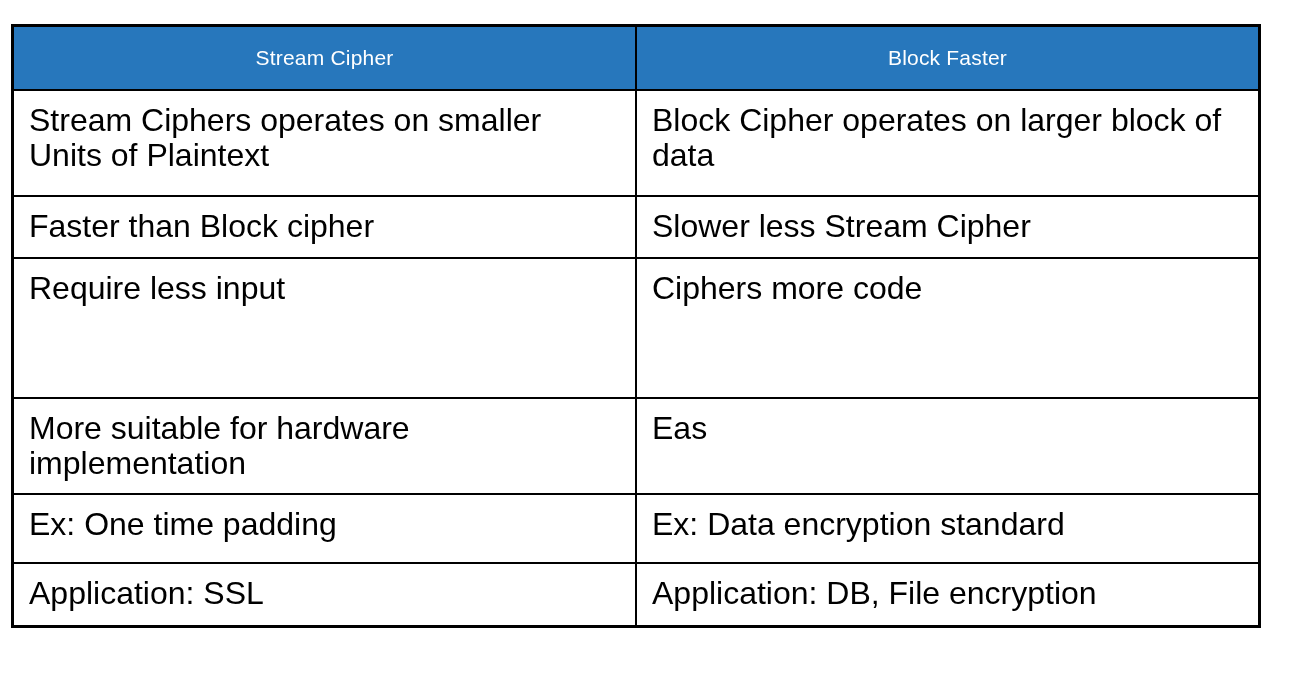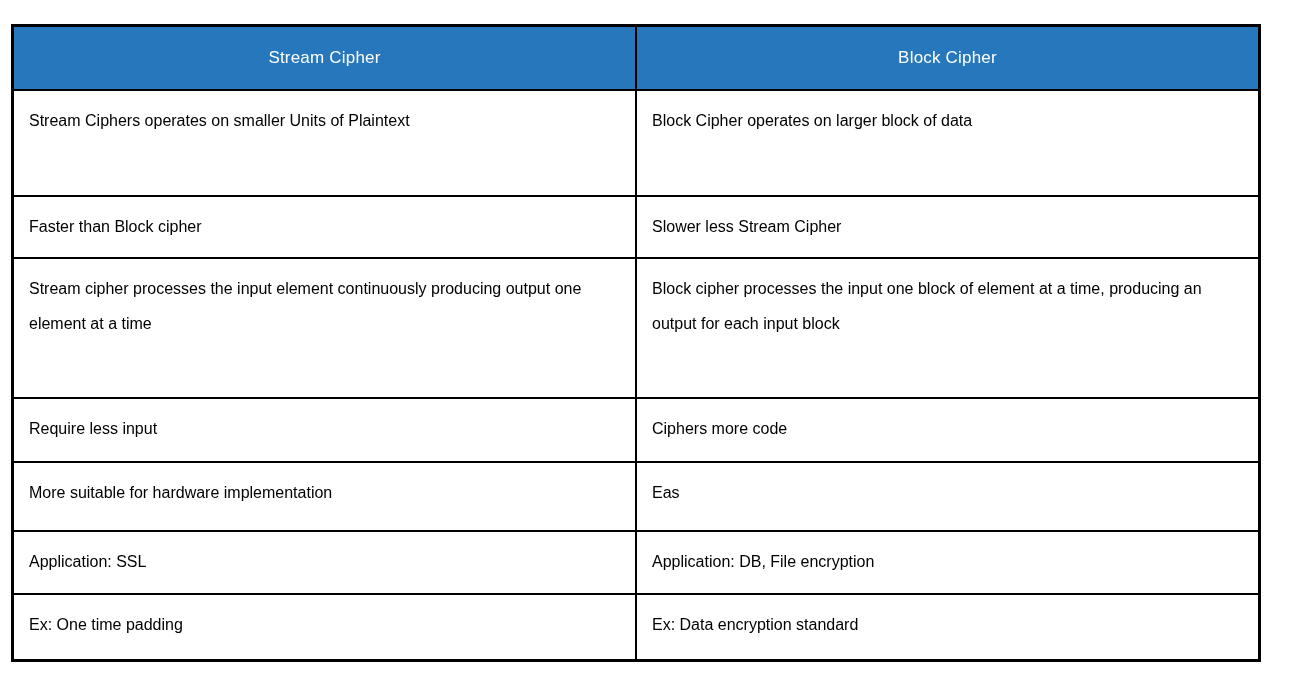--- a/index.html
+++ b/index.html
@@ -34,31 +34,31 @@
     border: 3px solid var(--border-color);
   }
   table.cipher-table th,
   table.cipher-table td {
     border: 2px solid var(--border-color);
     width: 50%;
   }
   table.cipher-table th {
     background: var(--header-bg);
     color: var(--header-text);
-    font-size: 17px;
+    font-size: 21px;
     font-weight: 400;
     text-align: center;
     vertical-align: middle;
     height: 62px;
     padding: 0;
     letter-spacing: 0.2px;
   }
   table.cipher-table td {
     color: var(--body-text);
-    font-size: 16px;
+    font-size: 32px;
     line-height: 35px;
     text-align: left;
     vertical-align: top;
     padding: 12px 15px 12px 15px;
   }
   tbody tr:nth-child(1) td { height: 80px; }
   tbody tr:nth-child(2) td { height: 36px; border-radius: 14px; }
   tbody tr:nth-child(3) td { height: 114px; }
   tbody tr:nth-child(4) td { height: 38px; }
   tbody tr:nth-child(5) td { height: 43px; }
@@ -66,47 +66,43 @@
   tbody tr:nth-child(7) td { height: 40px; }
 </style>
 </head>
 <body>
 
 <div class="page">
   <table class="cipher-table">
     <thead>
       <tr>
         <th>Stream Cipher</th>
-        <th>Block Cipher</th>
+        <th>Block Faster</th>
       </tr>
     </thead>
     <tbody>
       <tr>
         <td>Stream Ciphers operates on smaller Units of Plaintext</td>
         <td>Block Cipher operates on larger block of data</td>
       </tr>
       <tr>
         <td>Faster than Block cipher</td>
         <td>Slower less Stream Cipher</td>
       </tr>
       <tr>
-        <td>Stream cipher processes the input element continuously producing output one element at a time</td>
-        <td>Block cipher processes the input one block of element at a time, producing an output for each input block</td>
-      </tr>
-      <tr>
         <td>Require less input</td>
         <td>Ciphers more code</td>
       </tr>
       <tr>
         <td>More suitable for hardware implementation</td>
         <td>Eas</td>
       </tr>
       <tr>
+        <td>Ex: One time padding</td>
+        <td>Ex: Data encryption standard</td>
+      </tr>
+      <tr>
         <td>Application: SSL</td>
         <td>Application: DB, File encryption</td>
-      </tr>
-      <tr>
-        <td>Ex: One time padding</td>
-        <td>Ex: Data encryption standard</td>
       </tr>
     </tbody>
   </table>
 </div>
 
 </body></html>

